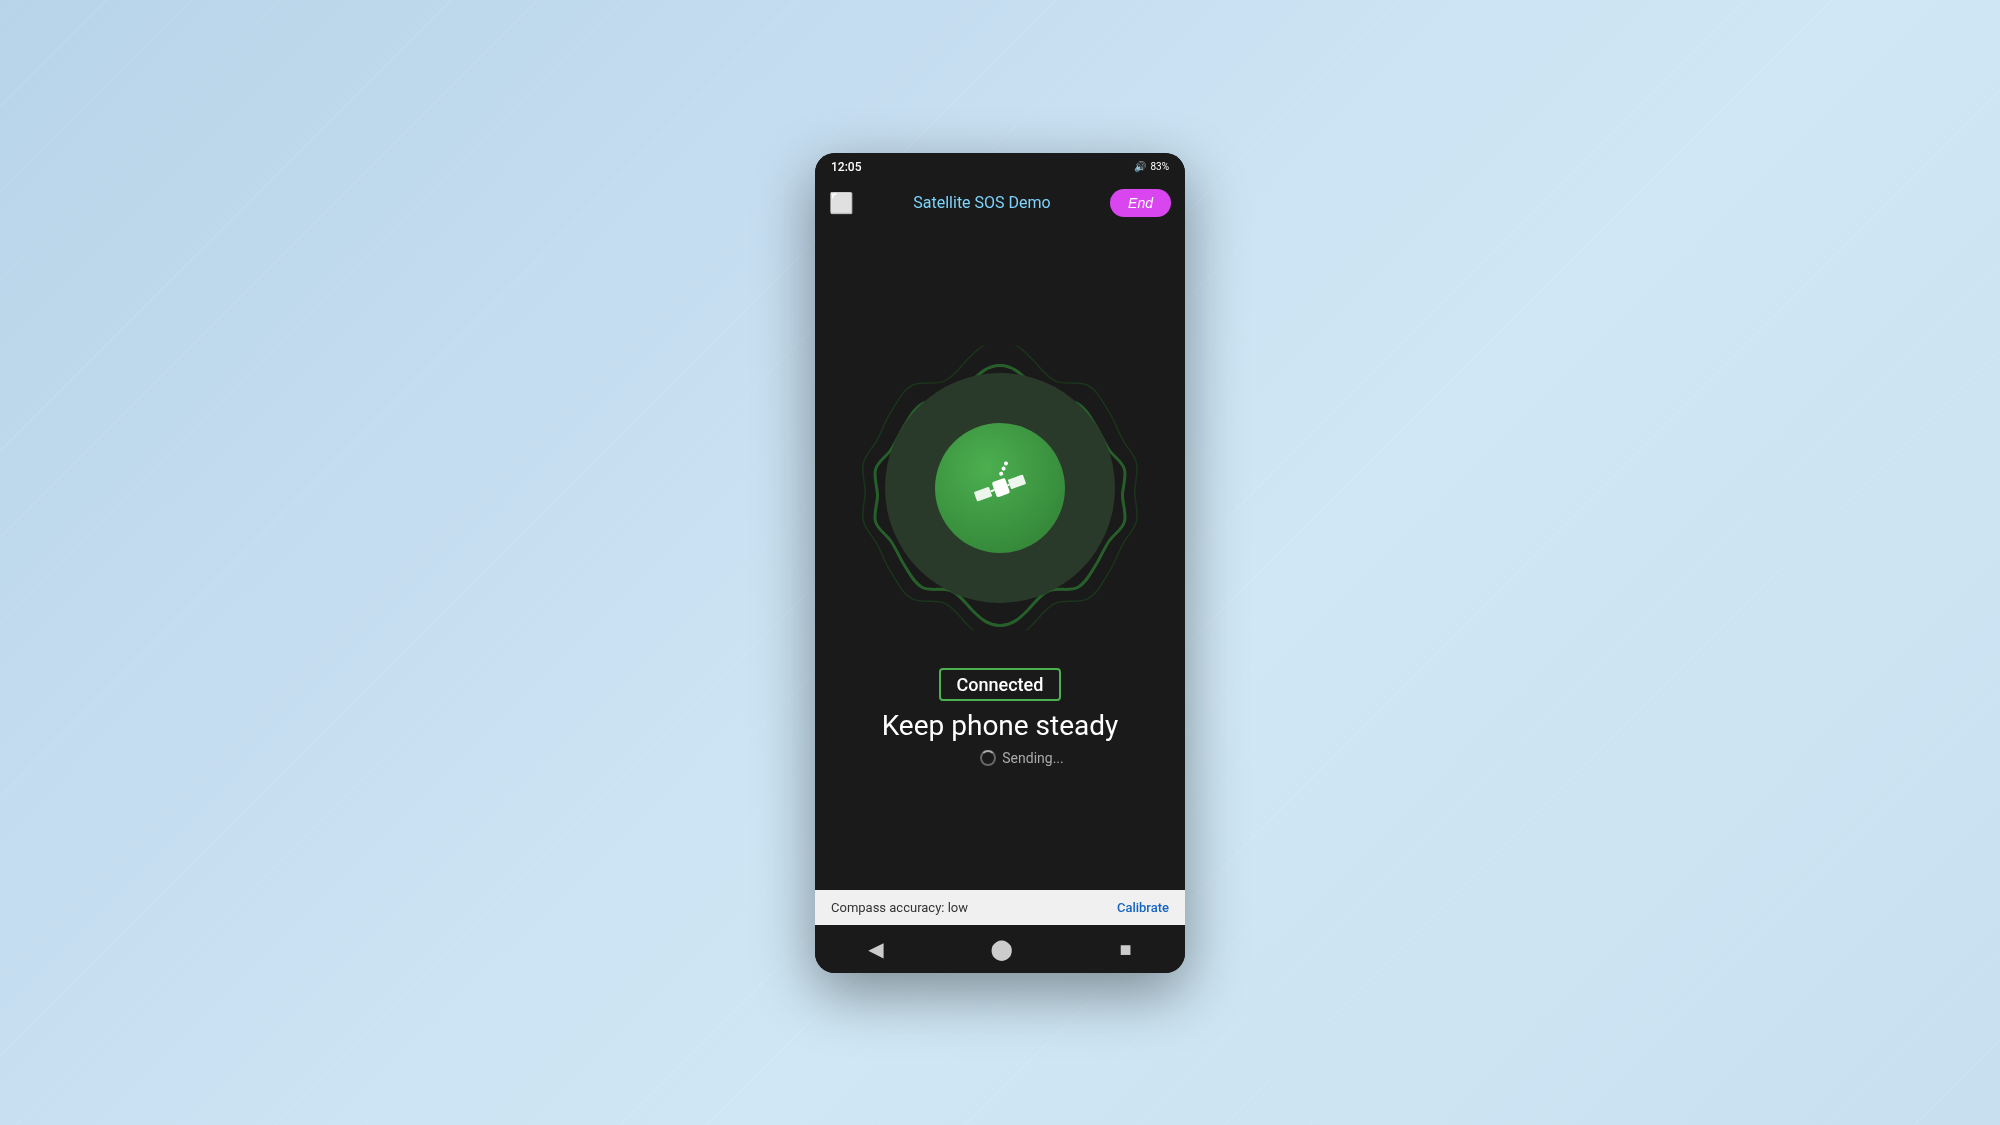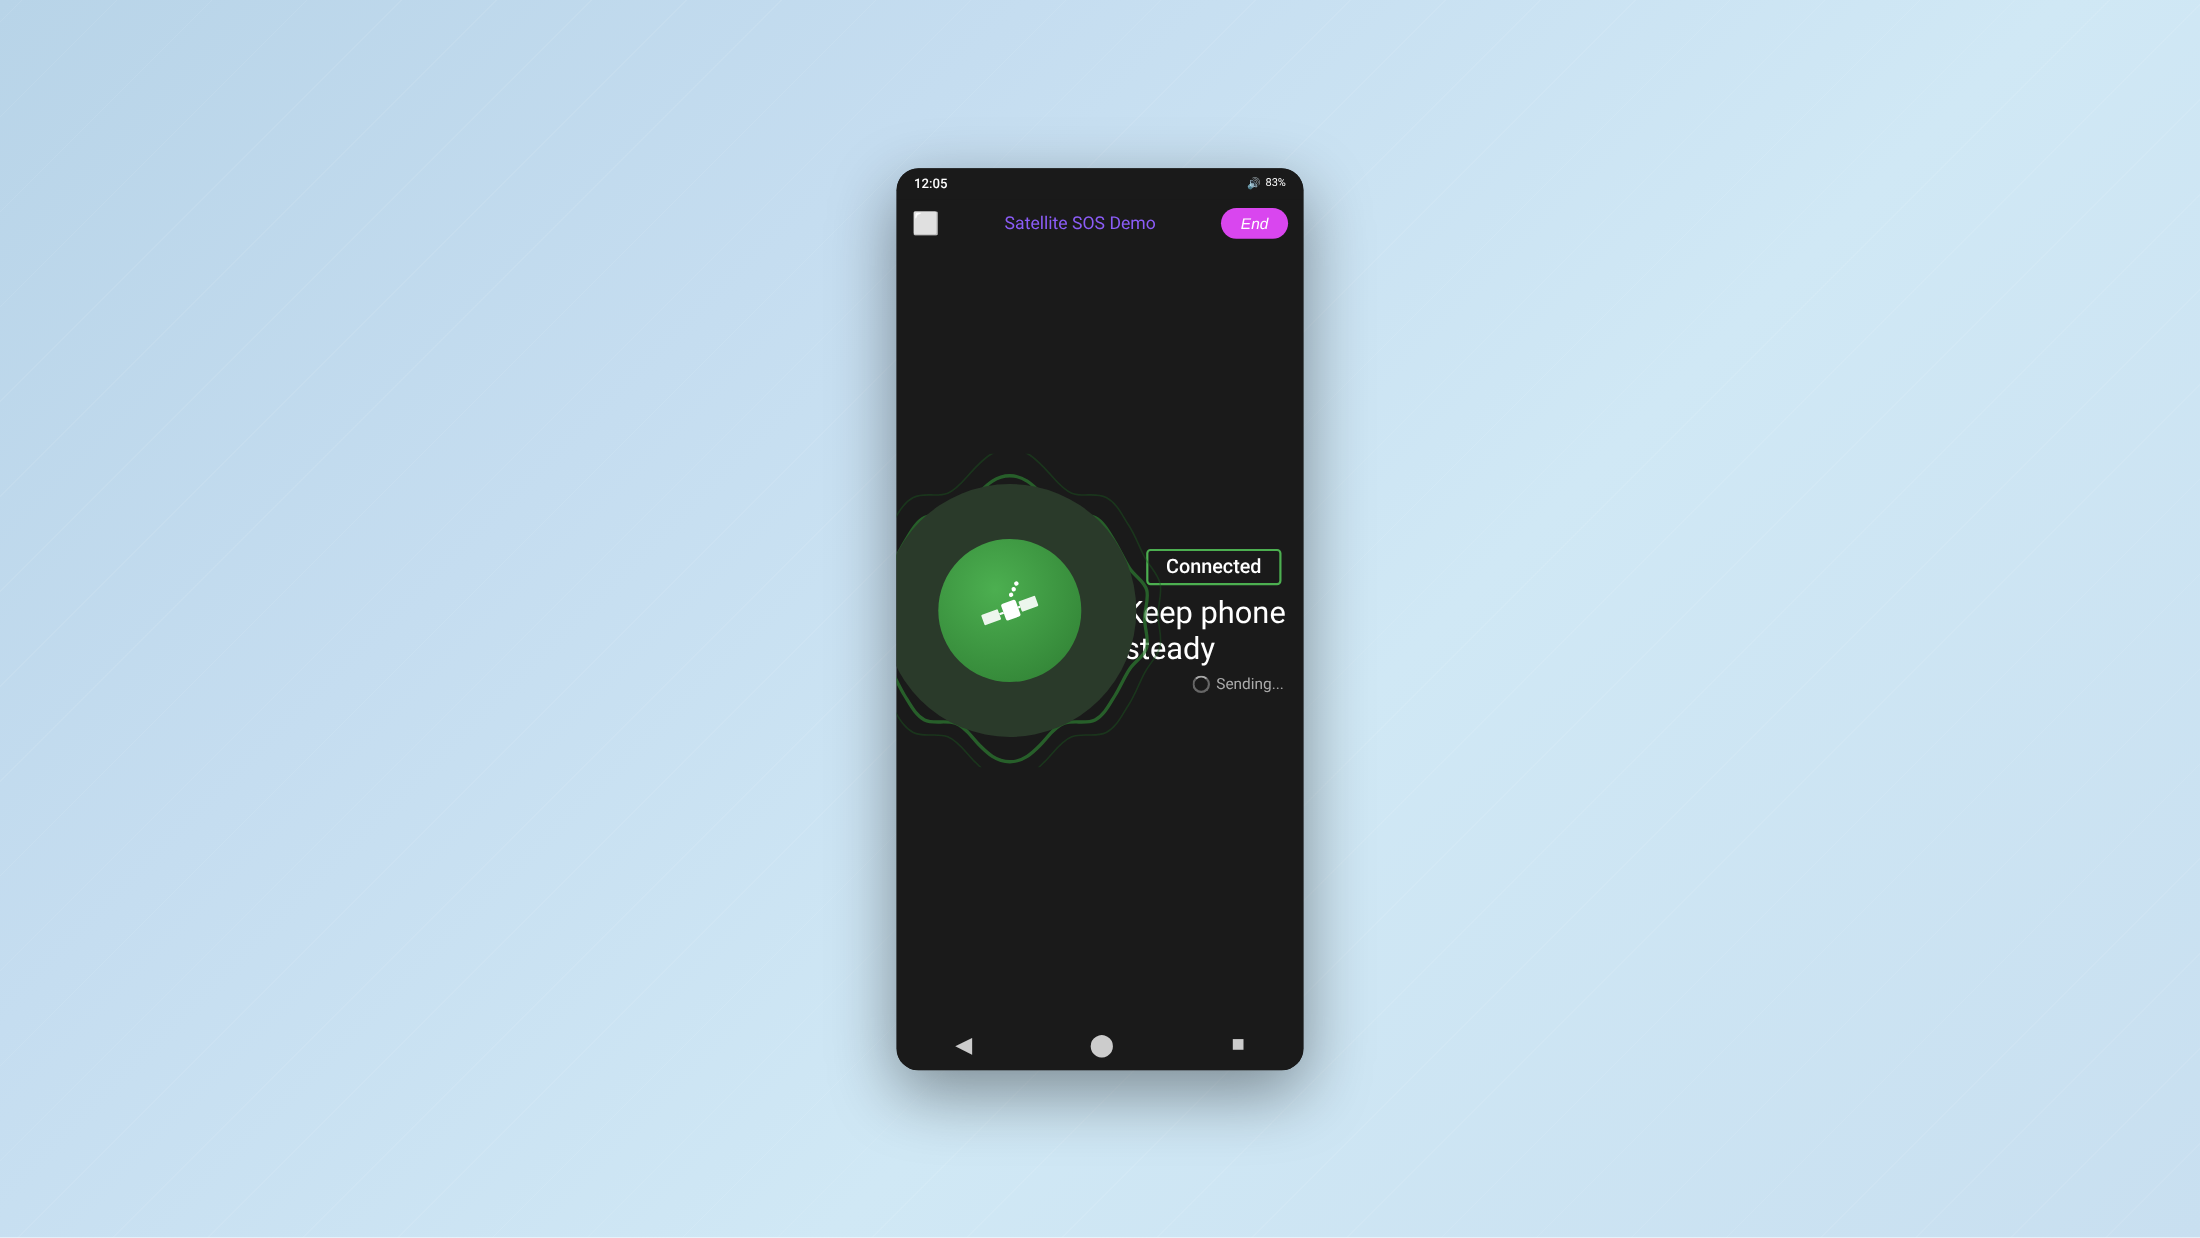--- a/index.html
+++ b/index.html
@@ -81,21 +81,21 @@
       flex-shrink: 0;
     }
 
     .menu-icon {
       color: #ffffff;
       font-size: 20px;
       cursor: pointer;
     }
 
     .app-title {
-      color: #8b5cf6;
+      color: #7dd3fc;
       font-size: 16px;
       font-weight: 400;
     }
 
     .end-button {
       background: #d946ef;
       color: #ffffff;
       border: none;
       border-radius: 20px;
       padding: 6px 18px;
@@ -103,20 +103,21 @@
       cursor: pointer;
       font-weight: 500;
       font-style: italic;
     }
 
     
     .main-content {
       flex: 1;
       background: #1a1a1a;
       display: flex;
+      flex-direction: column;
       align-items: center;
       justify-content: center;
       position: relative;
       padding-bottom: 20px;
     }
 
     
     .satellite-container {
       position: relative;
       width: 300px;
@@ -357,20 +358,24 @@
       <div class="connected-badge">Connected</div>
       <div class="keep-steady">Keep phone steady</div>
       <div class="sending-row">
         <div class="spinner"></div>
         <span>Sending...</span>
       </div>
     </div>
 
   </div>
 
+  <div class="compass-bar">
+    <span class="compass-text">Compass accuracy: low</span>
+    <a class="calibrate-link">Calibrate</a>
+  </div>
 
   <div class="nav-bar">
     <span class="nav-icon">◀</span>
     <span class="nav-icon">⬤</span>
     <span class="nav-icon">■</span>
   </div>
 
 </div>
 
 </body></html>

